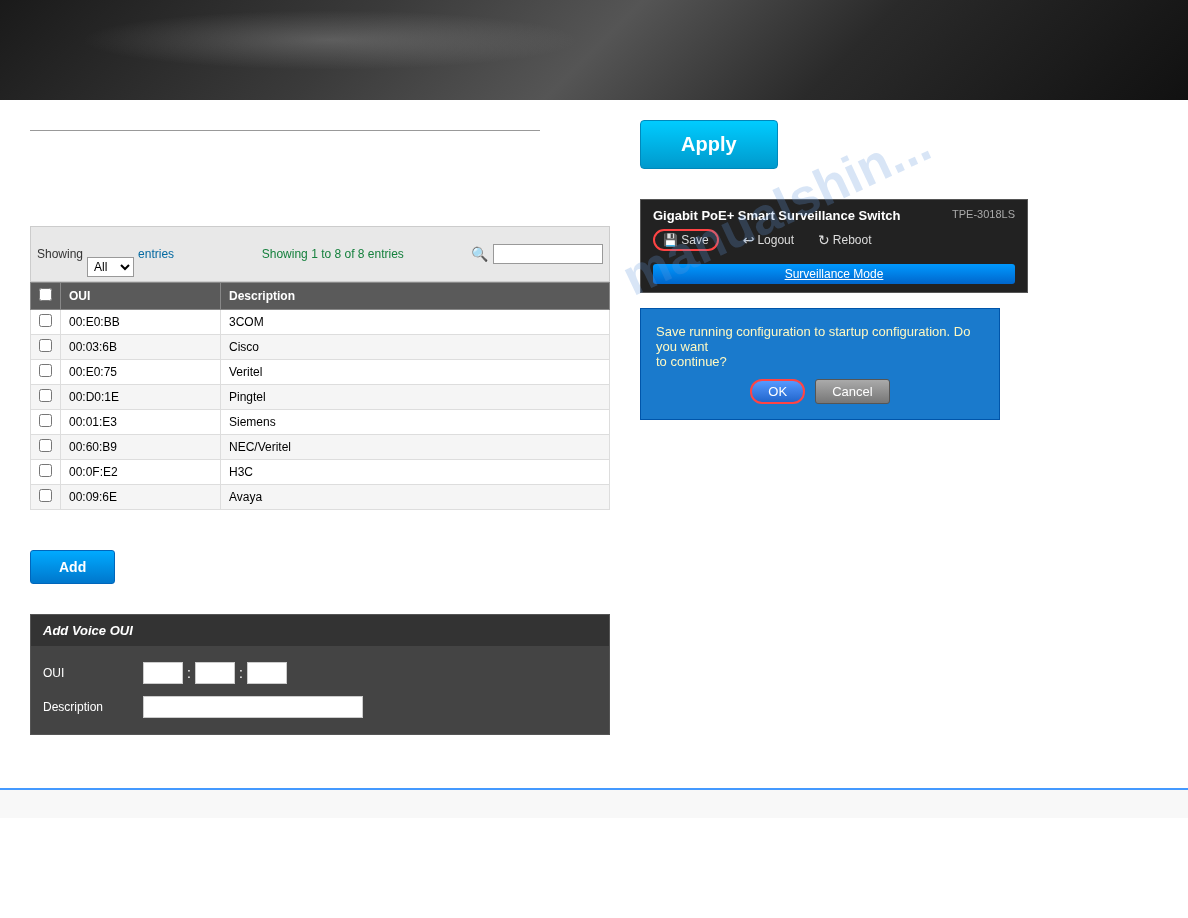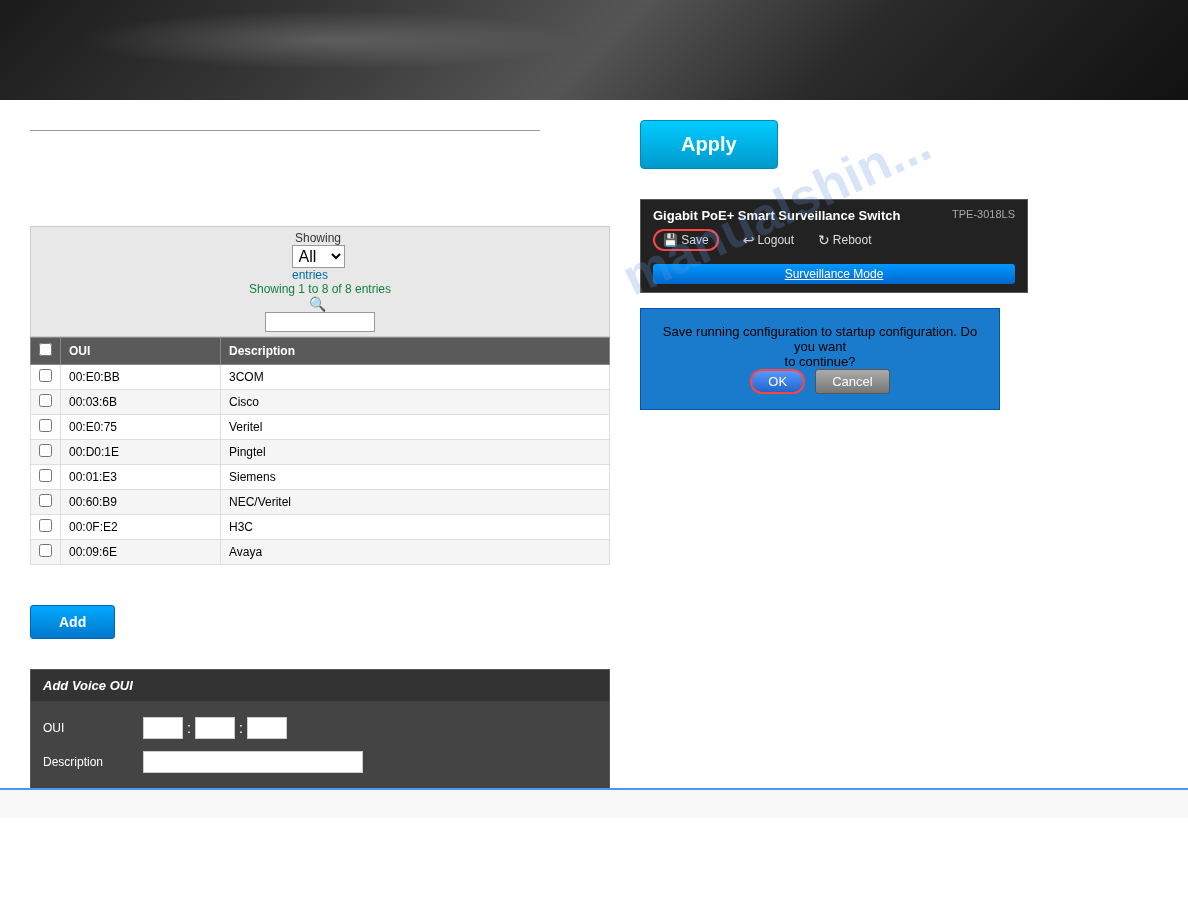--- a/index.html
+++ b/index.html
@@ -45,29 +45,29 @@
     }
 
     
     .table-controls {
       display: flex;
       align-items: center;
       background: #e8e8e8;
       border: 1px solid #ccc;
       padding: 4px 6px;
       margin-bottom: 0;
-      flex-direction: column;
     }
     .showing-label { font-size: 12px; color: #333; margin-right: 4px; }
     .showing-select {
-      font-size: 16px;
+      font-size: 12px;
       padding: 1px 2px;
       border: 1px solid #999;
       background: #fff;
       margin-right: 4px;
+      margin-top: 26px;
     }
     .entries-label { font-size: 12px; color: #0369a1; margin-right: 20px; }
     .range-label { font-size: 12px; color: #15803d; flex: 1; text-align: center; }
     .search-icon-span { font-size: 14px; color: #555; margin-right: 4px; }
     .search-input {
       border: 1px solid #999;
       padding: 2px 4px;
       font-size: 12px;
       width: 110px;
     }
@@ -254,23 +254,24 @@
     }
 
     
     .save-dialog {
       background: #1a7acc;
       border: 1px solid #0055aa;
       padding: 15px;
       width: 360px;
     }
     .save-dialog-text {
-      color: #000000;
+      color: #fef9c3;
       font-size: 13px;
-      text-align: center;
+      text-align: left;
+      margin-bottom: 10px;
     }
     .dialog-buttons {
       display: flex;
       justify-content: center;
       gap: 10px;
     }
     .ok-btn {
       background: linear-gradient(to bottom, #5599ff, #2266cc);
       color: #fff;
       border: 2px solid #ff4444;

